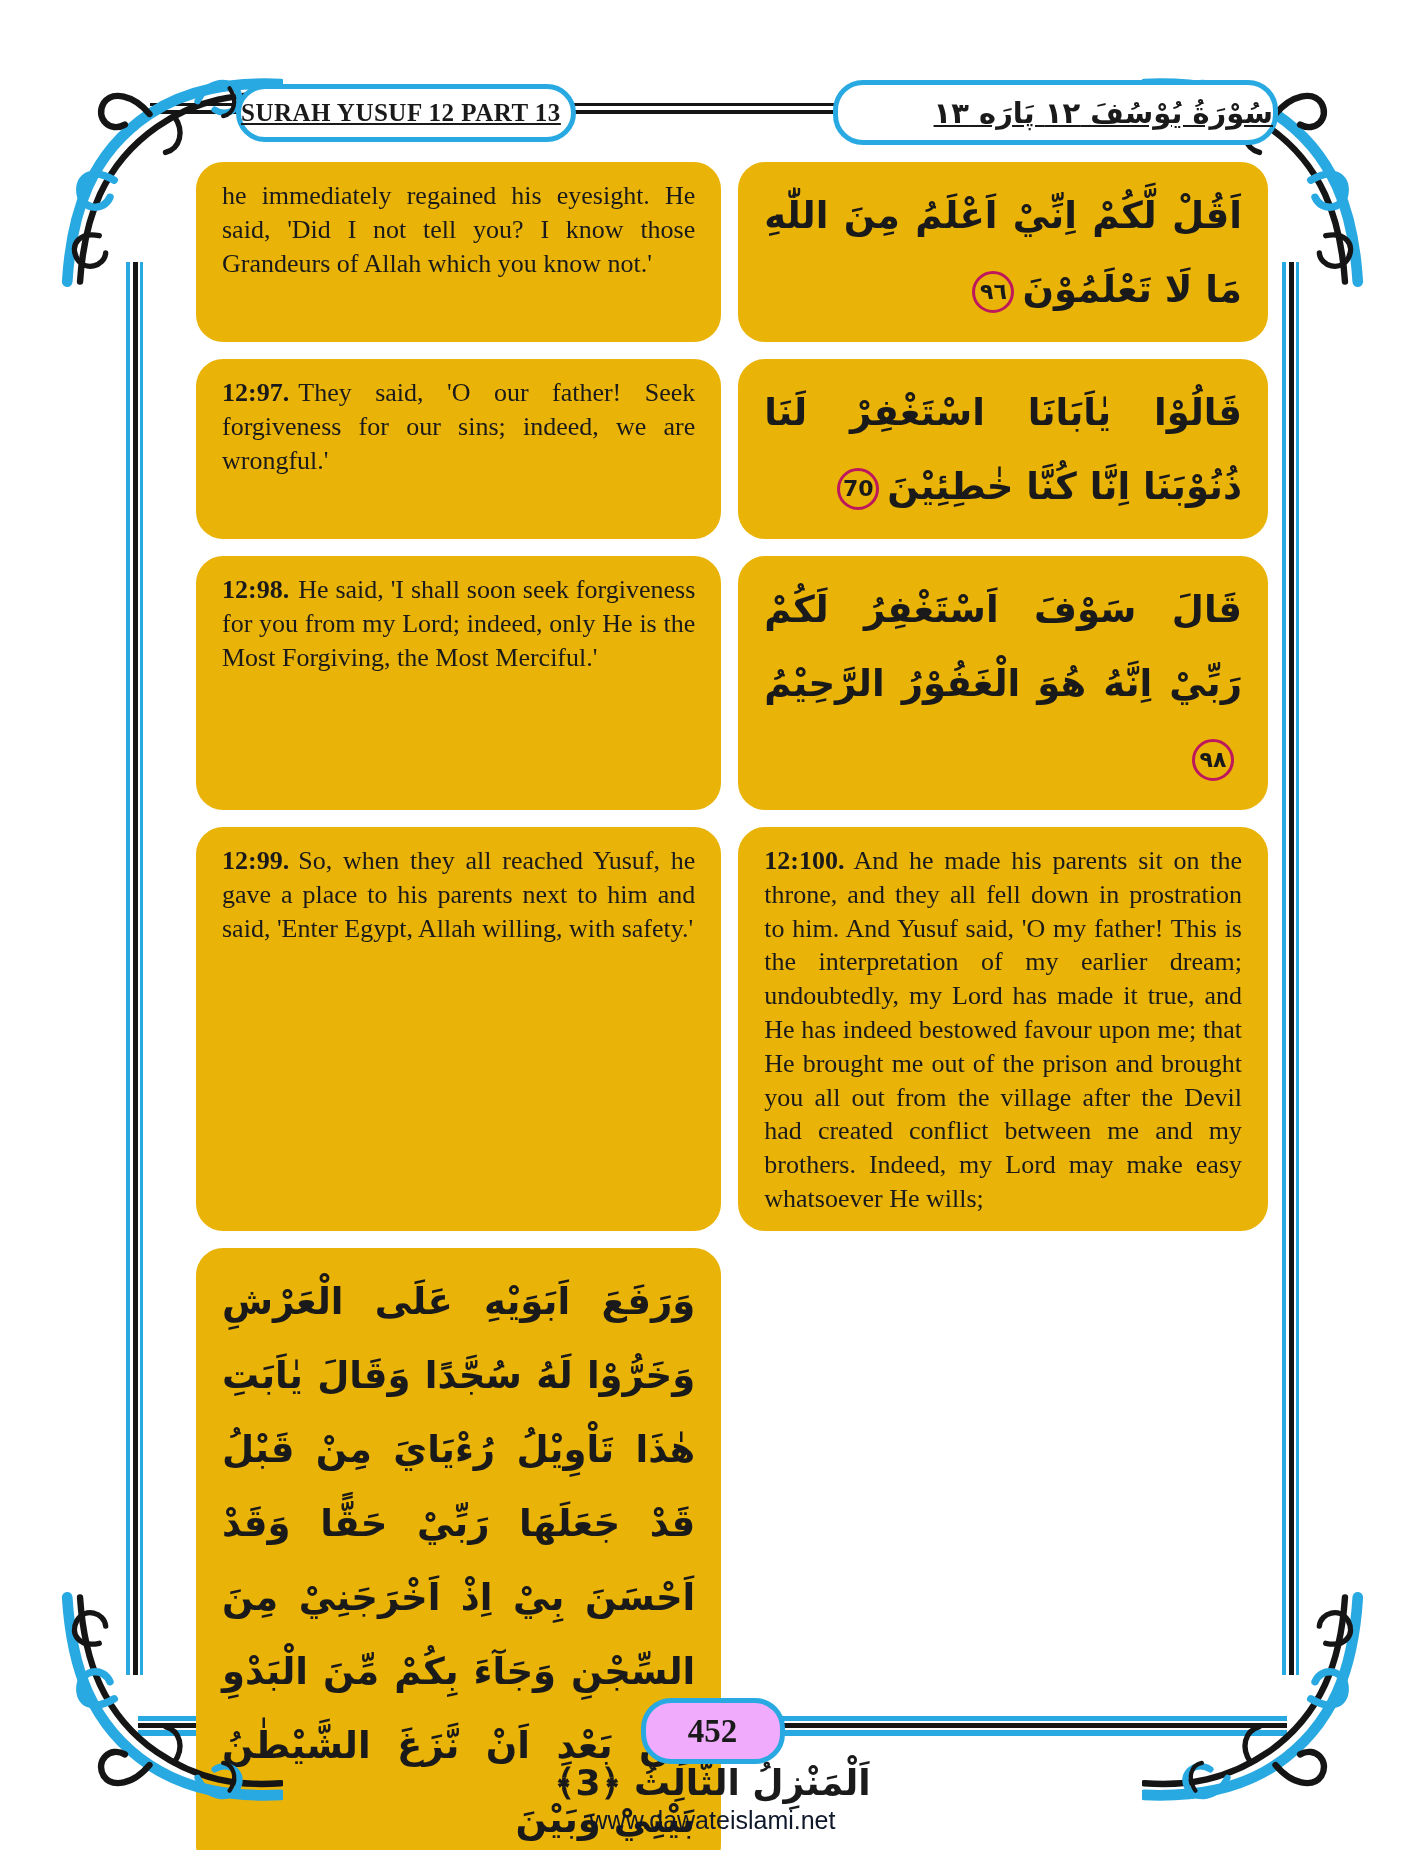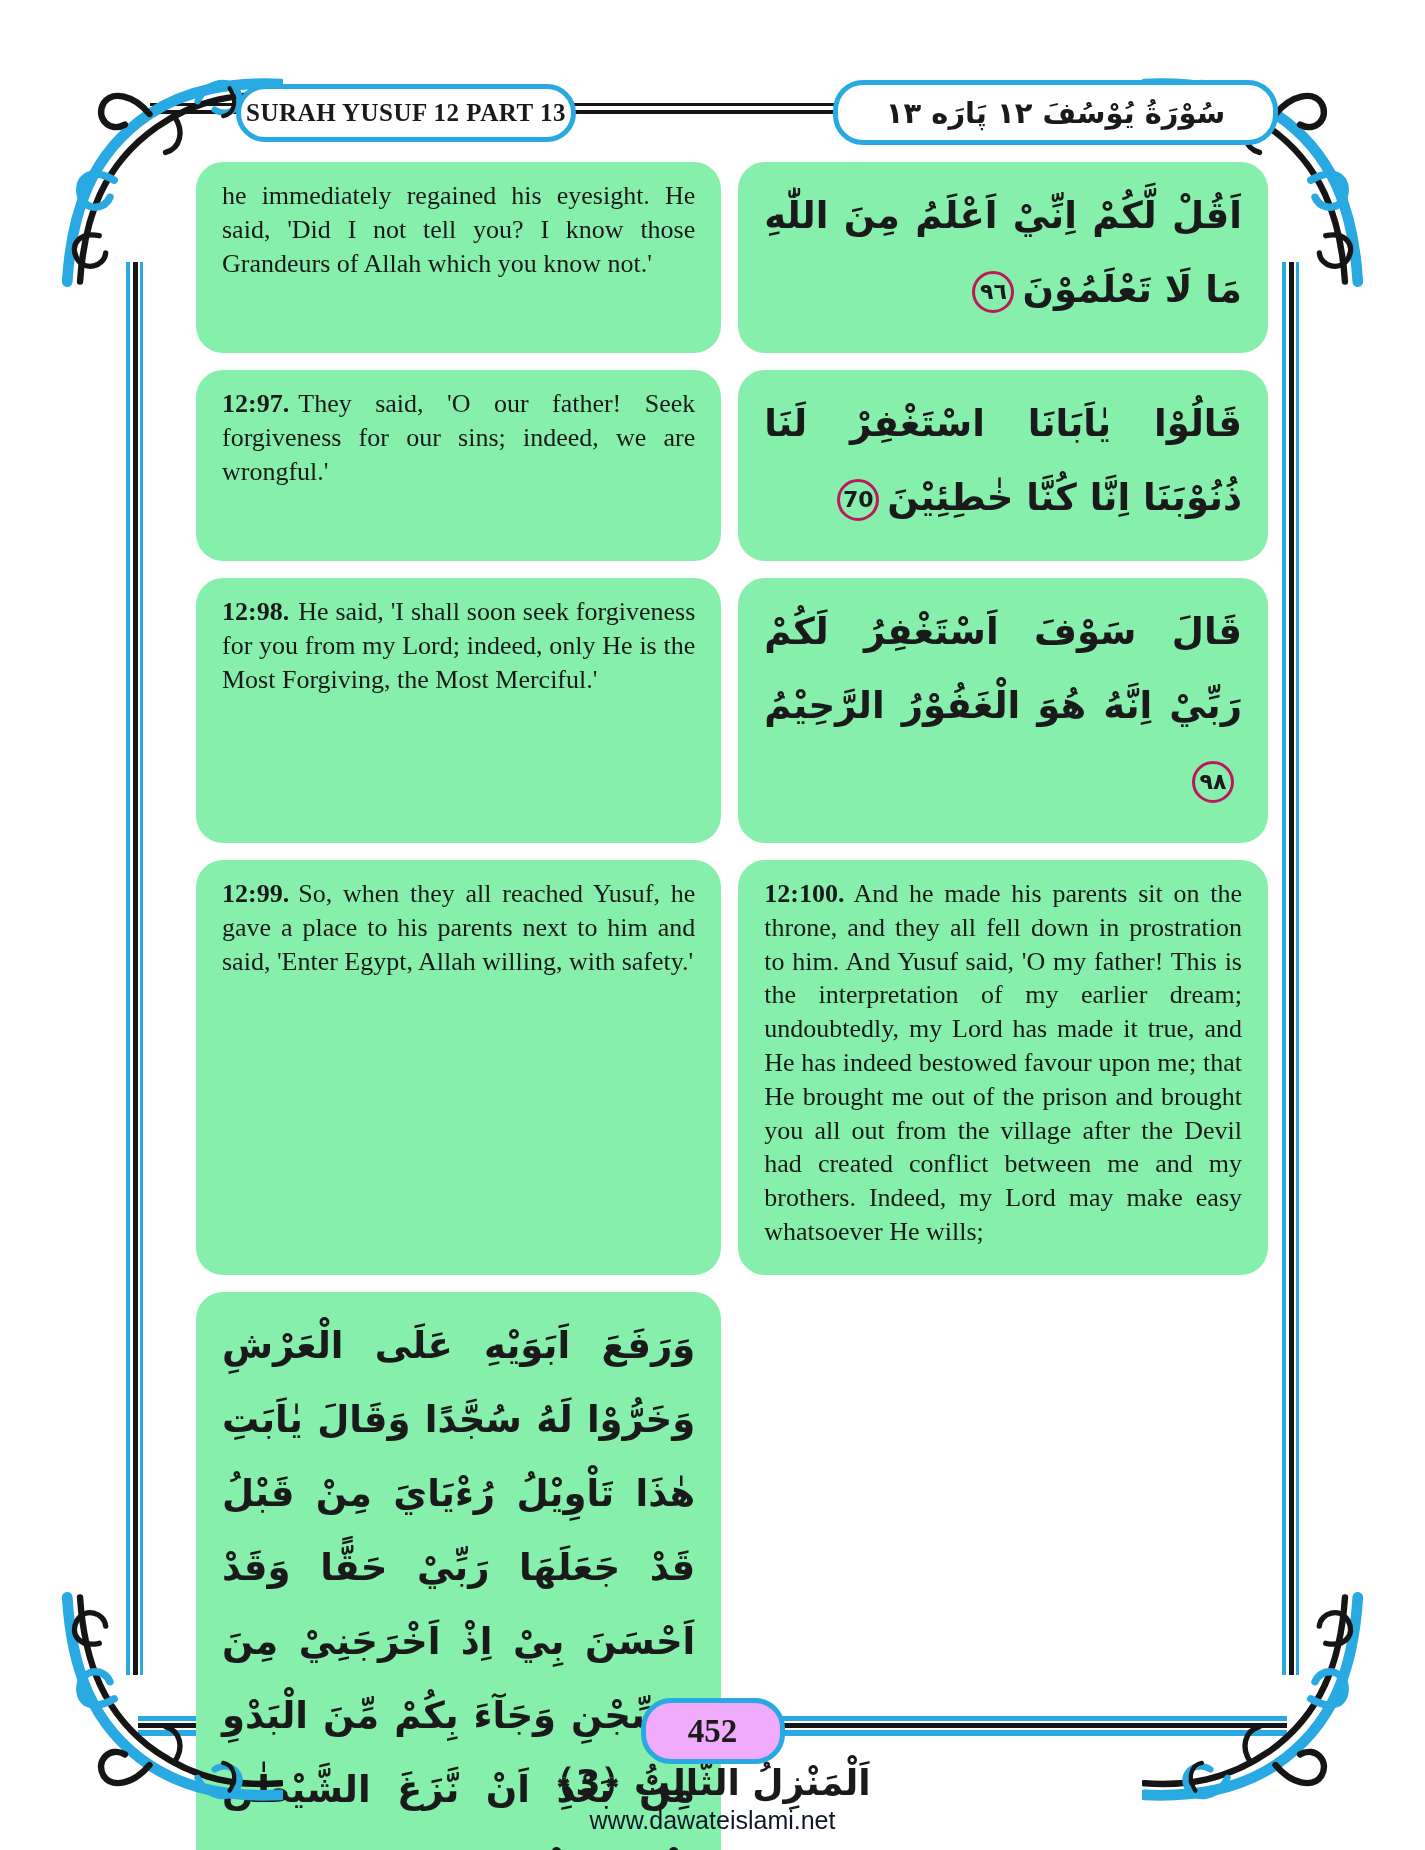--- a/index.html
+++ b/index.html
@@ -36,35 +36,35 @@
   
   .corner{position:absolute;width:235px;height:235px;z-index:3;}
   .corner.tl{top:52px;left:48px;}
   .corner.tr{top:52px;right:48px;transform:scaleX(-1);}
   .corner.bl{top:1592px;left:48px;transform:scaleY(-1);}
   .corner.br{top:1592px;right:48px;transform:scale(-1,-1);}
   
   .pill{
     position:absolute;z-index:4;background:#ffffff;
     border:5px solid #29a9e1;border-radius:30px;
-    display:flex;align-items:center;justify-content:center;
+    display:flex;align-items:center;justify-content:flex-start;text-decoration:underline;
   }
   .pill.title-en{left:236px;top:84px;width:330px;height:48px;
     font-weight:bold;font-size:25px;letter-spacing:.5px;}
   .pill.title-ar{left:833px;top:80px;width:435px;height:55px;
     font-family:"DejaVu Sans",sans-serif;font-weight:bold;font-size:29px;}
   
   .content{
     position:absolute;left:196px;right:157px;top:162px;z-index:2;
     display:grid;grid-template-columns:49% 1fr;column-gap:17px;row-gap:17px;
     align-items:stretch;
   }
   .bubble{
-    background:#86efac;border-radius:27px;
-    padding:17px 26px 26px 26px;box-sizing:border-box;
+    background:#eab308;border-radius:27px;
+    padding:17px 26px 15px 26px;box-sizing:border-box;
   }
   .bubble.en p{
     margin:0;font-size:26px;line-height:1.3;text-align:justify;
   }
   .vnum{font-weight:bold;margin-right:.35em;}
   .vnum:empty{display:none;margin:0;}
   .bubble.ar{direction:rtl;}
   .bubble.ar p{
     margin:0;font-family:"DejaVu Sans",sans-serif;
     font-size:37px;line-height:2.0;font-weight:bold;

